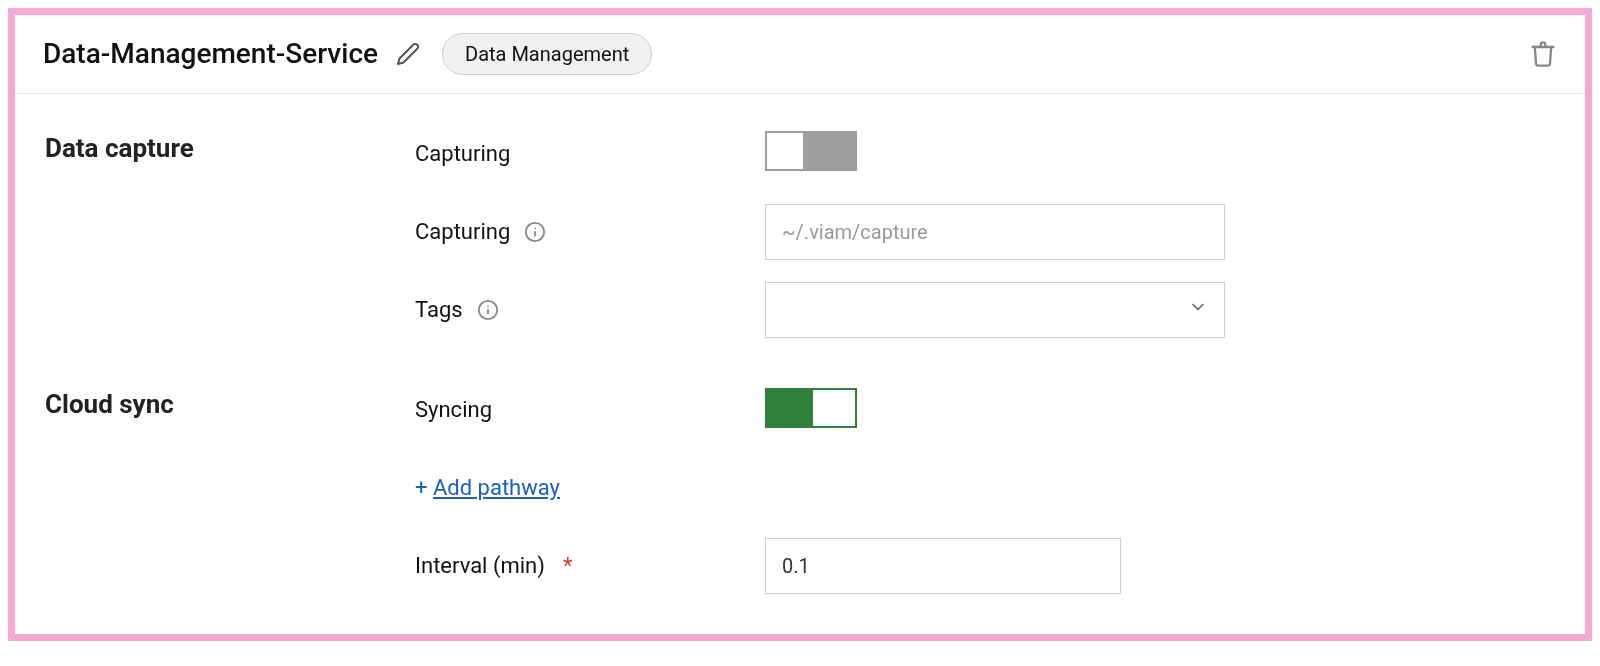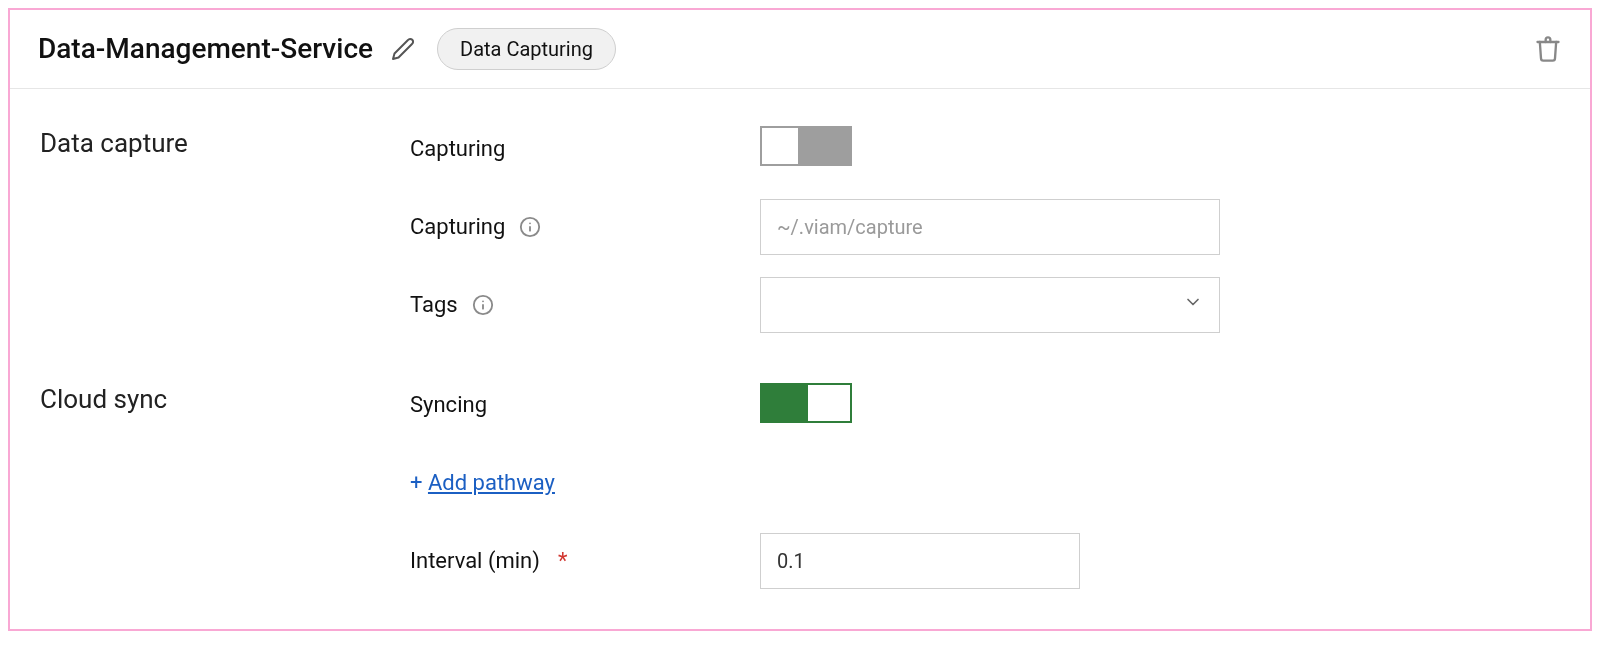--- a/index.html
+++ b/index.html
@@ -5,21 +5,21 @@
     * { box-sizing: border-box; margin: 0; padding: 0; }
     body {
       font-family: -apple-system, BlinkMacSystemFont, "Segoe UI", Roboto, "Helvetica Neue", Arial, sans-serif;
       background: #ffffff;
       color: #1a1a1a;
       font-size: 20px;
       line-height: 1.4;
       padding: 8px;
     }
     .panel {
-      border: 2px solid #f9a8d4;
+      border: 7px solid #f9a8d4;
       background: #fff;
     }
     .panel-header {
       display: flex;
       align-items: center;
       padding: 18px 28px;
       border-bottom: 1px solid #e6e6e6;
     }
     .service-name {
       font-size: 28px;
@@ -57,21 +57,21 @@
     }
     .section-row {
       display: grid;
       grid-template-columns: 370px 1fr;
       align-items: start;
     }
     .section-row + .section-row { margin-top: 44px; }
     .section-title {
       font-size: 26px;
       color: #222;
-      font-weight: 400;
+      font-weight: 700;
       padding-top: 4px;
     }
     .fields {}
     .field {
       display: grid;
       grid-template-columns: 350px 1fr;
       align-items: center;
       min-height: 56px;
     }
     .field + .field { margin-top: 22px; }
@@ -123,41 +123,41 @@
       font-family: inherit;
     }
     .text-input::placeholder { color: #9a9a9a; }
     .select {
       display: flex;
       align-items: center;
       justify-content: flex-end;
       cursor: pointer;
       color: #666;
     }
-    .narrow-input { width: 320px; }
+    .narrow-input { width: 356px; }
     .add-link {
       color: #1b5fc3;
       font-size: 22px;
     }
     .add-link .underline { text-decoration: underline; }
     .add-link a, .add-link span.link { cursor: pointer; }
   </style>
 </head>
 <body>
 
 <div class="panel">
 
   <div class="panel-header">
     <span class="service-name">Data-Management-Service</span>
     <span class="edit-icon">
       <svg width="24" height="24" viewBox="0 0 24 24" fill="none" stroke="currentColor" stroke-width="2" stroke-linecap="round" stroke-linejoin="round">
           <path d="M17 3a2.85 2.85 0 1 1 4 4L7.5 20.5 2 22l1.5-5.5L17 3z"></path>
         </svg>
     </span>
-    <span class="pill">Data Capturing</span>
+    <span class="pill">Data Management</span>
     <span class="header-spacer"></span>
     <span class="trash-icon">
       <svg width="28" height="28" viewBox="0 0 24 24" fill="none" stroke="currentColor" stroke-width="2" stroke-linecap="round" stroke-linejoin="round">
           <polyline points="3 6 5 6 21 6"></polyline>
           <path d="M19 6l-1 14a2 2 0 0 1-2 2H8a2 2 0 0 1-2-2L5 6"></path>
           <path d="M10 6V4a2 2 0 0 1 2-2h0a2 2 0 0 1 2 2v2"></path>
         </svg>
     </span>
   </div>
 

